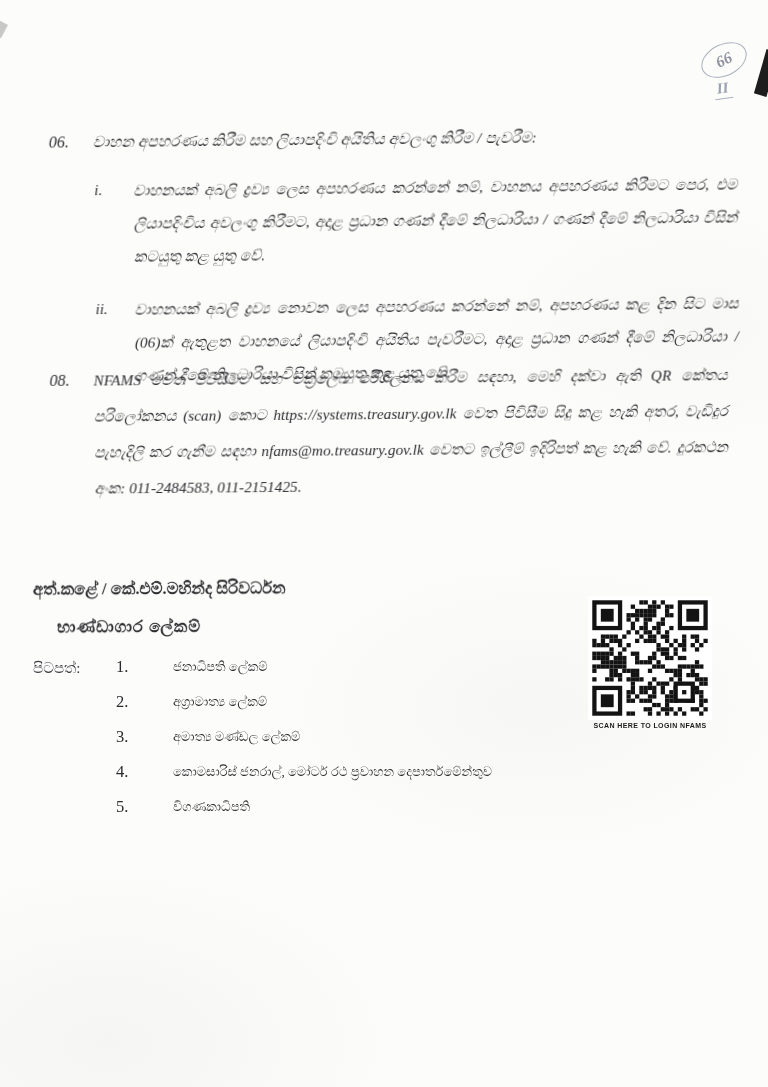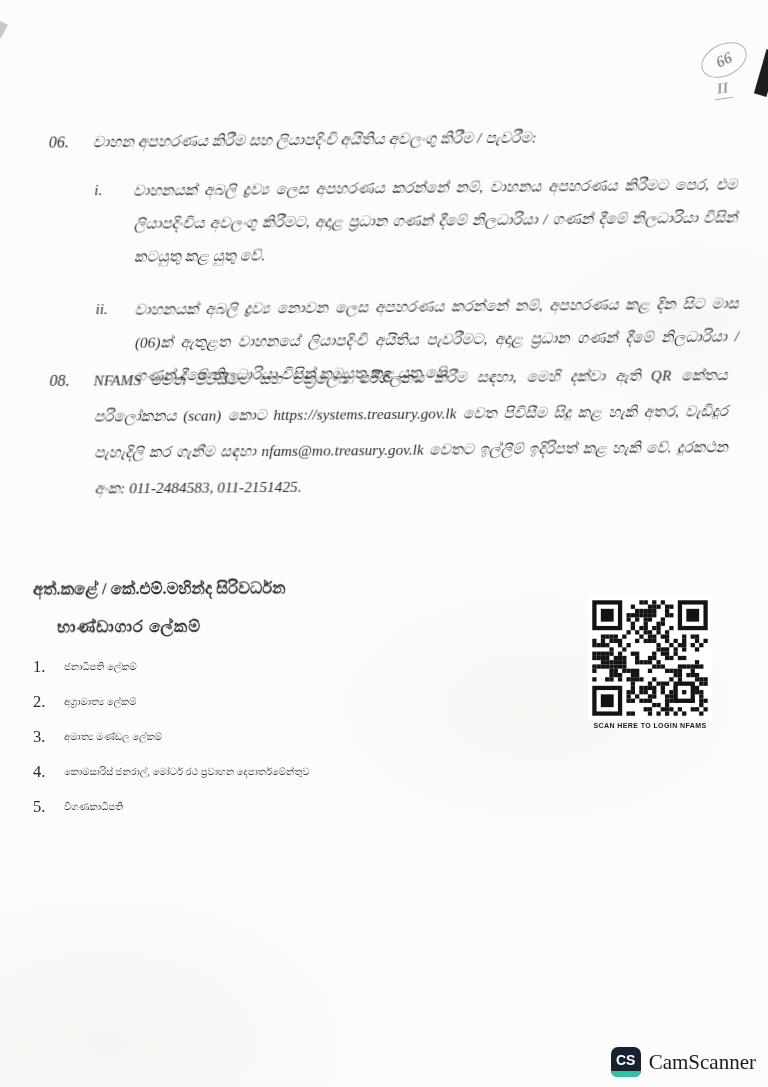--- a/index.html
+++ b/index.html
@@ -83,21 +83,21 @@
   .signature .designation{margin-left:24px; letter-spacing:1px;}
   
   .copies{
     position:absolute; left:33px; top:655px; width:560px;
     display:flex; color:#2b2b2f; filter:blur(.22px);
   }
   .copies-label{flex:0 0 62px; font-size:15px; padding-top:5px; margin-right:21px; color:#3c3c44;}
   .copies-list{flex:1;}
   .copy-row{display:flex; align-items:flex-start; margin-bottom:12px; line-height:23px;}
   .copy-num{flex:0 0 31px; font-size:16.5px;}
-  .copy-text{flex:1; font-size:10px;}
+  .copy-text{flex:1; font-size:13px;margin-left:26px;}
   
   .qr-block{
     position:absolute; left:588px; top:596px; width:124px;
     text-align:center;
   }
   .qr-block svg{display:block; filter:blur(.25px);}
   .qr-caption{
     margin-top:2px;
     font-family:"Liberation Sans", sans-serif;
     font-size:7px; font-weight:700; letter-spacing:.4px;
@@ -157,20 +157,21 @@
     <div class="p-num">08.</div>
     <div class="p-text">NFAMS වෙත පිවිසීමට සහ චක්‍රලේඛ පරිශීලනය කිරීම සඳහා, මෙහි දක්වා ඇති QR කේතය පරිලෝකනය (scan) කොට https://systems.treasury.gov.lk වෙත පිවිසීම සිදු කළ හැකි අතර, වැඩිදුර පැහැදිලි කර ගැනීම සඳහා nfams@mo.treasury.gov.lk වෙතට ඉල්ලීම් ඉදිරිපත් කළ හැකි වේ. දුරකථන අංක: 011-2484583, 011-2151425.</div>
   </div>
 
   <div class="signature">
     <div>අත්.කළේ / කේ.එම්.මහින්ද සිරිවර්ධන</div>
     <div class="designation">භාණ්ඩාගාර ලේකම්</div>
   </div>
 
   <div class="copies">
+    <div class="copies-label">පිටපත්:</div>
     <div class="copies-list">
       <div class="copy-row">
         <div class="copy-num">1.</div>
         <div class="copy-text">ජනාධිපති ලේකම්</div>
       </div>
       <div class="copy-row">
         <div class="copy-num">2.</div>
         <div class="copy-text">අග්‍රාමාත්‍ය ලේකම්</div>
       </div>
       <div class="copy-row">
@@ -457,20 +458,14 @@
         <rect x="1" y="21" width="7" height="7" fill="#131313"></rect>
         <rect x="2" y="22" width="5" height="5" fill="#ffffff"></rect>
         <rect x="3" y="23" width="3" height="3" fill="#131313"></rect>
         <rect x="20" y="20" width="5" height="5" fill="#131313"></rect>
         <rect x="21" y="21" width="3" height="3" fill="#ffffff"></rect>
         <rect x="22" y="22" width="1" height="1" fill="#131313"></rect>
       </svg>
     <figcaption class="qr-caption">SCAN HERE TO LOGIN NFAMS</figcaption>
   </figure>
 
-  <div class="camscanner">
-    <div class="cs-badge">
-      <span>CS</span>
-    </div>
-    <div class="cs-label">CamScanner</div>
-  </div>
 
 </div>
 
 </body></html>

